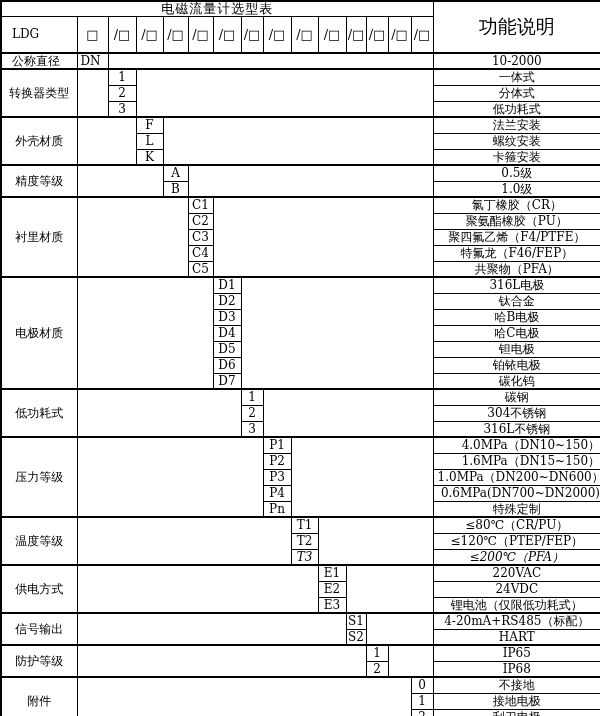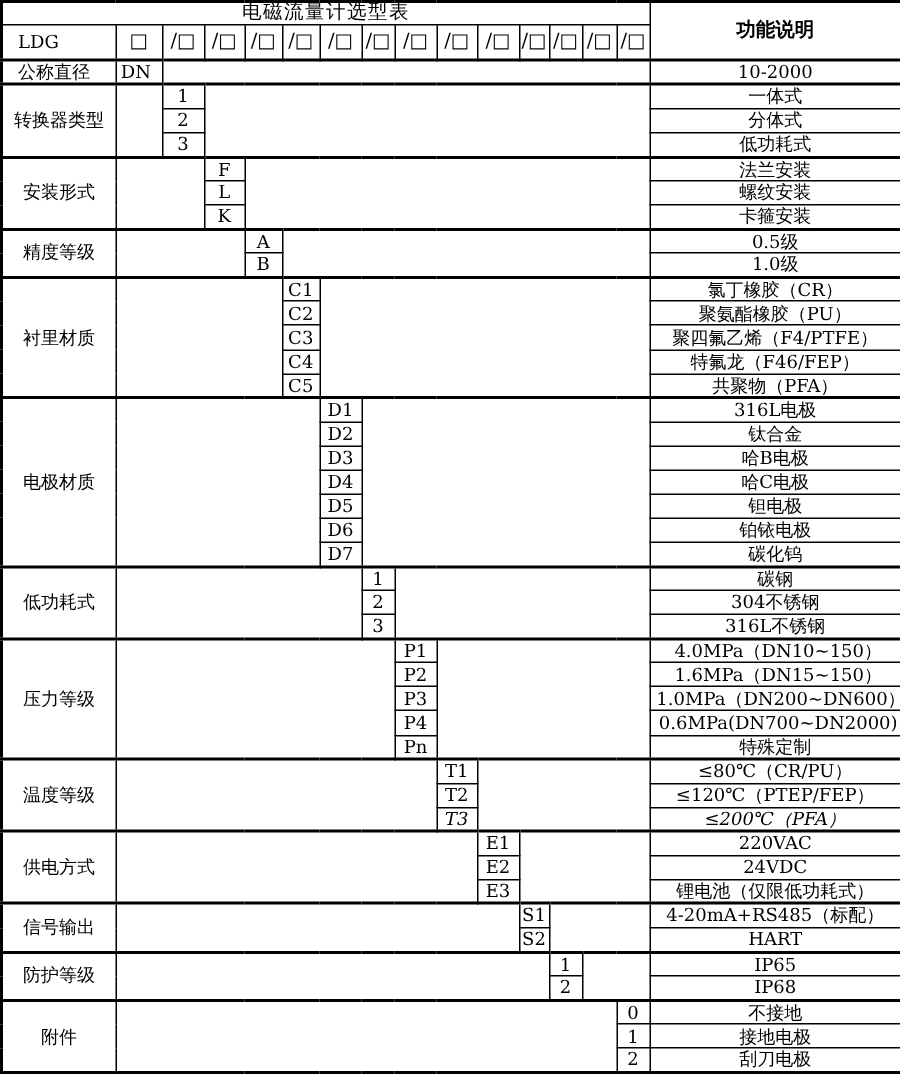--- a/index.html
+++ b/index.html
@@ -4,26 +4,26 @@
 <style>
   html,body{margin:0;padding:0;background:#ffffff;}
   body{width:600px;font-family:"DejaVu Serif","Liberation Serif",serif;}
   table{border-collapse:collapse;table-layout:fixed;width:600px;height:716px;
         background:#ffffff;color:#000000;font-size:12px;}
   td{border:1px solid #000000;padding:0;text-align:center;vertical-align:middle;
      overflow:hidden;white-space:nowrap;line-height:1.05;}
   table{border:2px solid #000000;}
   tr.cat-start td{border-top:2px solid #000000;}
   td.title-cell{font-size:13px;letter-spacing:1px;}
-  td.func-header{font-size:13px;font-weight:bold;}
+  td.func-header{font-size:19px;}
   td.lbl{text-align:center;}
   td.lbl-left{text-align:left;padding-left:10px;}
   td.code-left{text-align:left;padding-left:3px;margin-left:17px;}
   td.box-cell{font-size:13px;}
-  td.desc-left{text-align:center;padding-left:4px;}
+  td.desc-left{text-align:right;padding-left:4px;}
 </style>
 </head>
 <body>
 
 <table>
   <colgroup id="cols">
       <col style="width: 76px;">
       <col style="width: 31px;">
       <col style="width: 28px;">
       <col style="width: 27px;">
@@ -38,21 +38,21 @@
       <col style="width: 22px;">
       <col style="width: 23px;">
       <col style="width: 22px;">
       <col style="width: 168px;">
     </colgroup>
   <tbody id="tbody">
       <tr style="height: 15px; margin-top: 16px;">
         <td colspan="15" class="title-cell">电磁流量计选型表</td>
         <td rowspan="2" class="func-header">功能说明</td>
       </tr>
-      <tr style="height: 24px;">
+      <tr style="height: 37px;">
         <td class="lbl-left">LDG</td>
         <td class="box-cell">□</td>
         <td class="box-cell">/□</td>
         <td class="box-cell">/□</td>
         <td class="box-cell">/□</td>
         <td class="box-cell">/□</td>
         <td class="box-cell">/□</td>
         <td class="box-cell">/□</td>
         <td class="box-cell">/□</td>
         <td class="box-cell">/□</td>
@@ -77,21 +77,21 @@
       </tr>
       <tr style="height: 16px;">
         <td>2</td>
         <td>分体式</td>
       </tr>
       <tr style="height: 16px;">
         <td>3</td>
         <td>低功耗式</td>
       </tr>
       <tr class="cat-start" style="height: 16px;">
-        <td rowspan="3" class="lbl">安装形式</td>
+        <td rowspan="3" class="lbl">外壳材质</td>
         <td colspan="2" rowspan="3"></td>
         <td>F</td>
         <td colspan="11" rowspan="3"></td>
         <td>法兰安装</td>
       </tr>
       <tr style="height: 16px;">
         <td>L</td>
         <td>螺纹安装</td>
       </tr>
       <tr style="height: 16px;">

